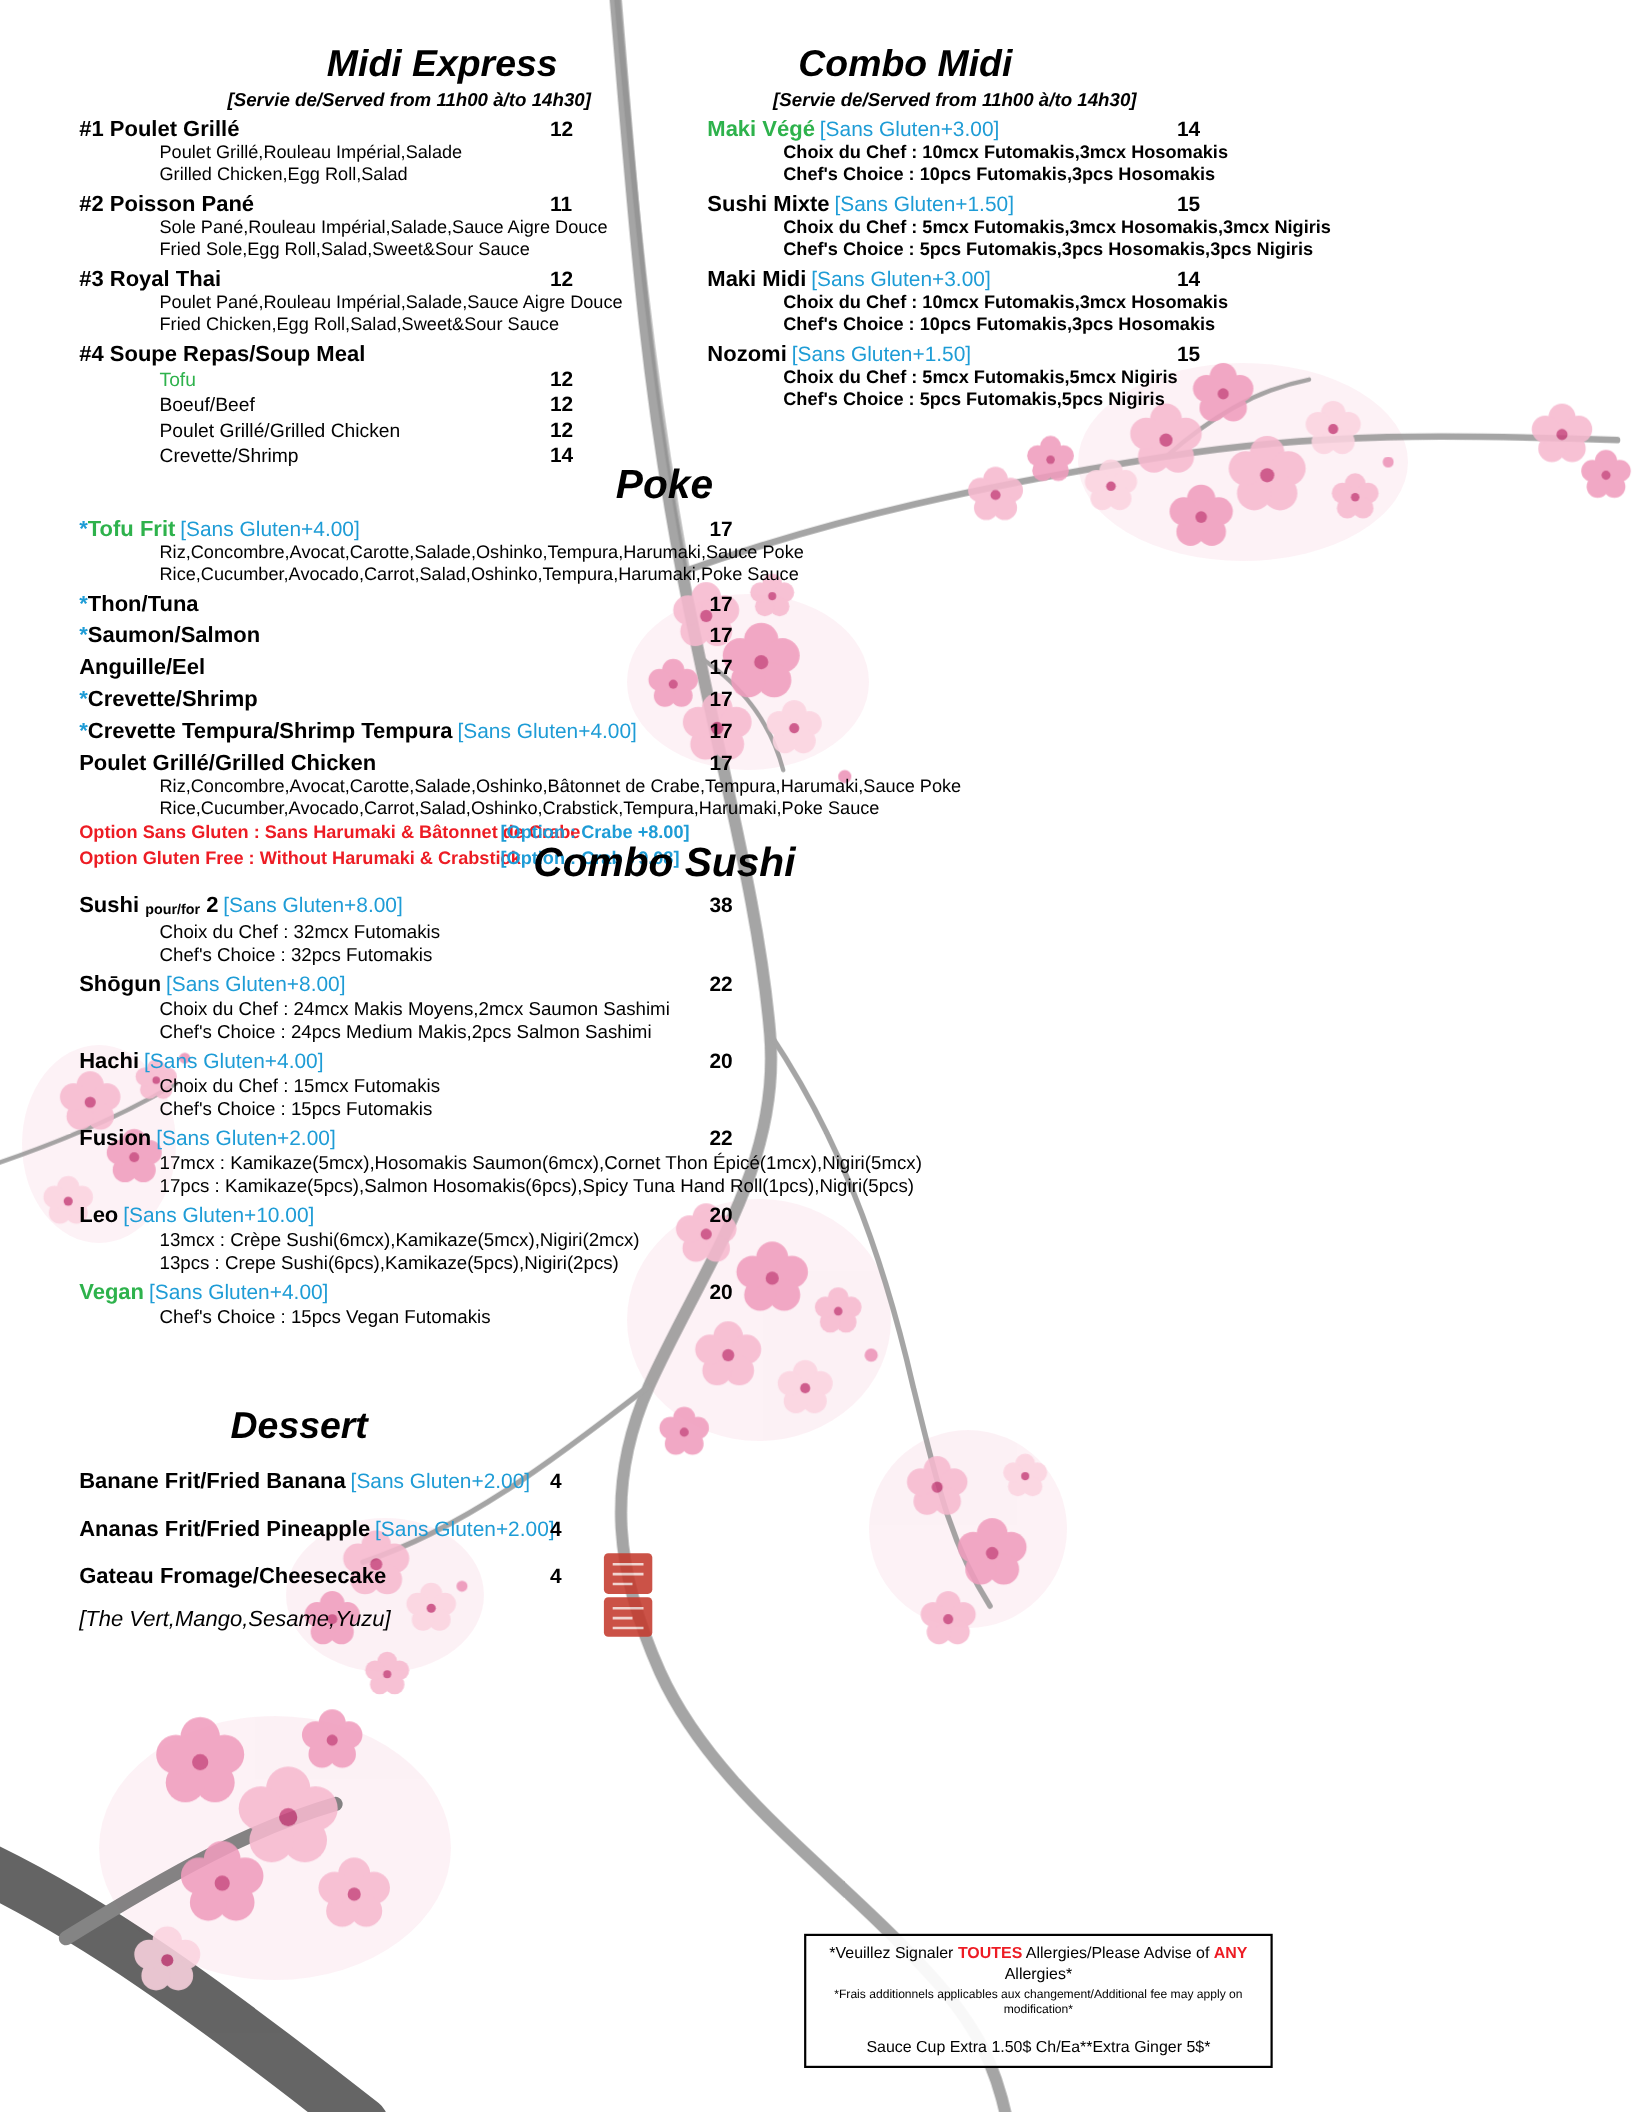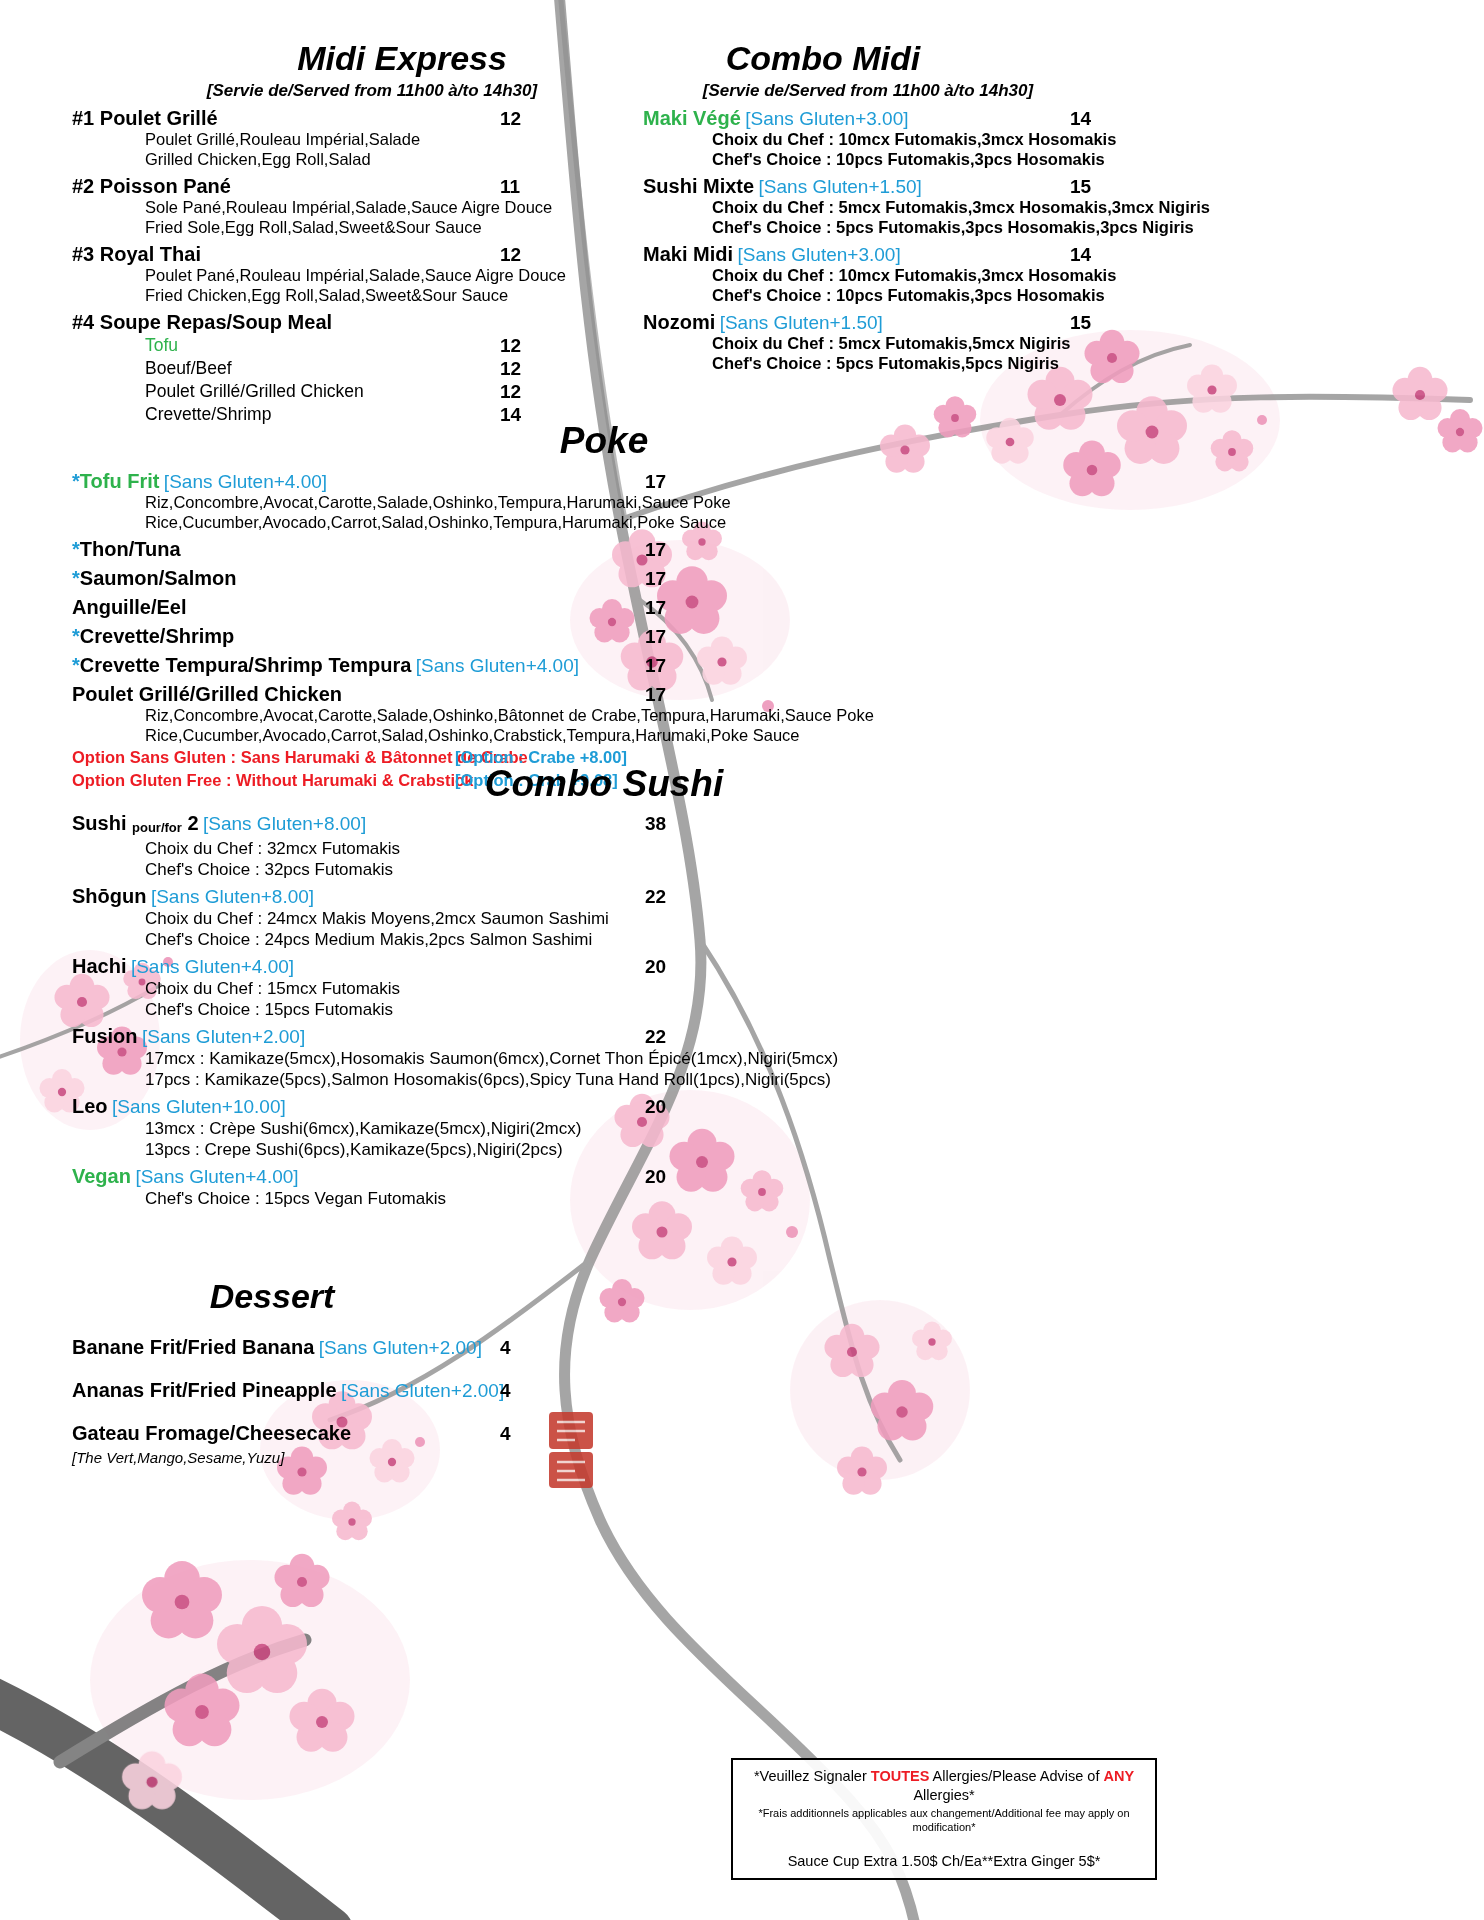--- a/index.html
+++ b/index.html
@@ -53,21 +53,21 @@
   .sec-combo{position:absolute;left:72px;top:761px;width:1064px;}
   .sec-combo .price{left:573px;}
   .sec-combo .desc{font-size:17px;line-height:21px;}
   .sec-combo .row{margin-top:4px;}
 
   
   .sec-dessert{position:absolute;left:72px;top:1276px;width:600px;}
   .sec-dessert .sec-title{width:400px;text-align:center;margin-bottom:4px;}
   .sec-dessert .price{left:428px;}
   .sec-dessert .row{margin-top:19px;}
-  .dessert-note{font-style:italic;font-size:15px;line-height:20px;margin-top:3px;}
+  .dessert-note{font-style:italic;font-size:20px;line-height:20px;margin-top:17px;}
 
   
   .footer-box{
     position:absolute;left:731px;top:1758px;width:406px;
     border:2px solid #000;padding:7px 8px;text-align:center;
     background:rgba(255,255,255,0.92);
   }
   .fb1{font-size:14.5px;line-height:19px;}
   .fb-em{color:var(--red);font-weight:bold;}
   .fb2{font-size:11px;line-height:14px;margin-top:1px;}

